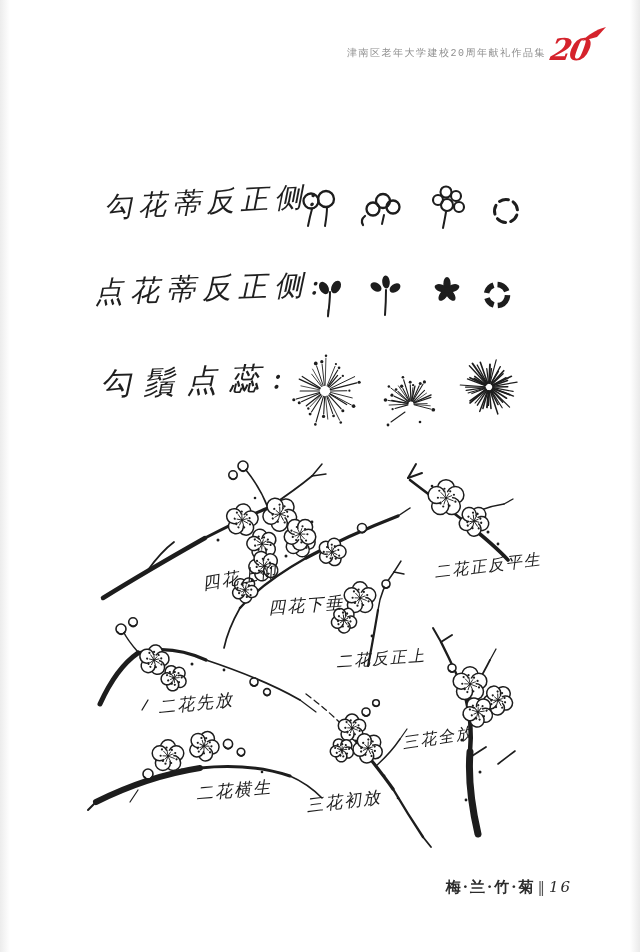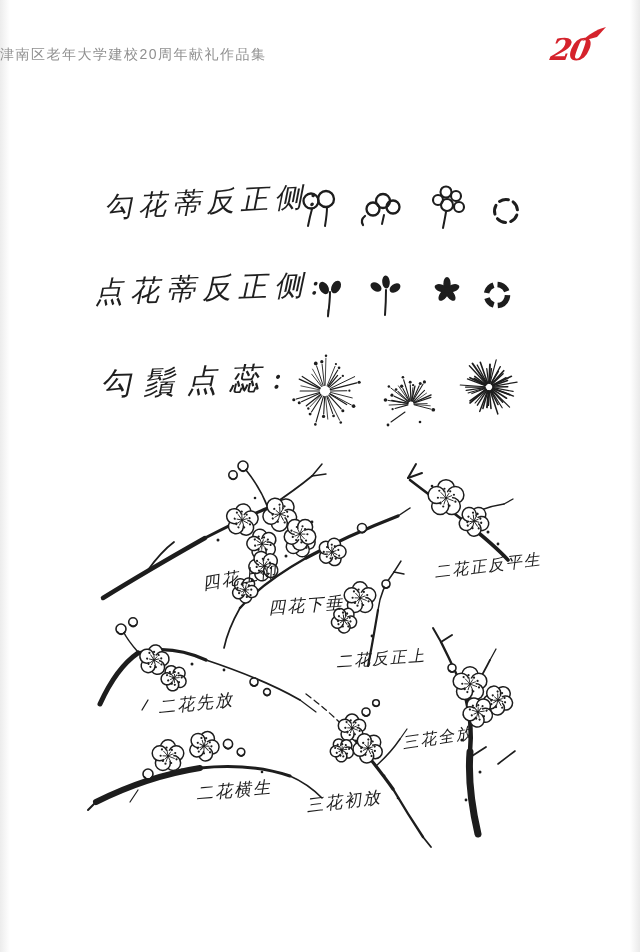--- a/index.html
+++ b/index.html
@@ -1,23 +1,23 @@
 <!DOCTYPE html>
 <html><head>
 <meta charset="utf-8">
 <style>
   *{margin:0;padding:0;box-sizing:border-box}
   html,body{width:640px;height:952px}
   body{position:relative;overflow:hidden;background:#fff;font-family:"DejaVu Serif",serif}
   .page{position:absolute;inset:0;
     background:linear-gradient(90deg,#ececec 0px,#ffffff 10px,#ffffff 630px,#eaeaea 640px)}
   #art{position:absolute;left:0;top:0}
-  .header-title{position:absolute;top:46px;left:0;width:546px;text-align:left;
-    font-size:14px;color:#8f8f8f;letter-spacing:1.5px;
-    font-family:Liberation Sans, sans-serif}
+  .header-title{position:absolute;top:46px;left:0;width:546px;text-align:right;
+    font-size:10px;color:#8f8f8f;letter-spacing:1.5px;
+    font-family:Liberation Mono, monospace}
   .logo{position:absolute;top:28px;left:549px;width:60px;height:40px;color:#d5232c}
   .logo .num{position:absolute;left:2px;top:4px;font-size:30px;font-weight:bold;font-style:italic;
     letter-spacing:-2px;transform:skewX(-10deg);font-family:"DejaVu Serif",serif}
   .logo svg{position:absolute;left:32px;top:-2px}
   .row-label{position:absolute;color:#1f1f1f;font-style:italic;white-space:nowrap;
     font-family:"DejaVu Serif",serif}
   #r1{left:104px;top:183px;font-size:28px;letter-spacing:6px;transform:rotate(-3deg)}
   #r2{left:94px;top:269px;font-size:29px;letter-spacing:7px;transform:rotate(-2deg)}
   #r3{left:100px;top:360px;font-size:31px;letter-spacing:12px;transform:rotate(-2deg)}
   .sk{position:absolute;color:#1c1c1c;font-style:italic;font-size:17px;letter-spacing:2px;
@@ -934,13 +934,16 @@
 
   <div class="sk" id="sk0">四花上仰</div>
   <div class="sk" id="sk1">四花下垂</div>
   <div class="sk" id="sk2">二花正反平生</div>
   <div class="sk" id="sk3">二花反正上</div>
   <div class="sk" id="sk4">二花先放</div>
   <div class="sk" id="sk5">三花全放</div>
   <div class="sk" id="sk6">二花横生</div>
   <div class="sk" id="sk7">三花初放</div>
 
+  <div class="footer">
+    <span class="series">梅·兰·竹·菊</span><span class="sep">‖</span><span class="pg">16</span>
+  </div>
 </div>
 
 </body></html>

